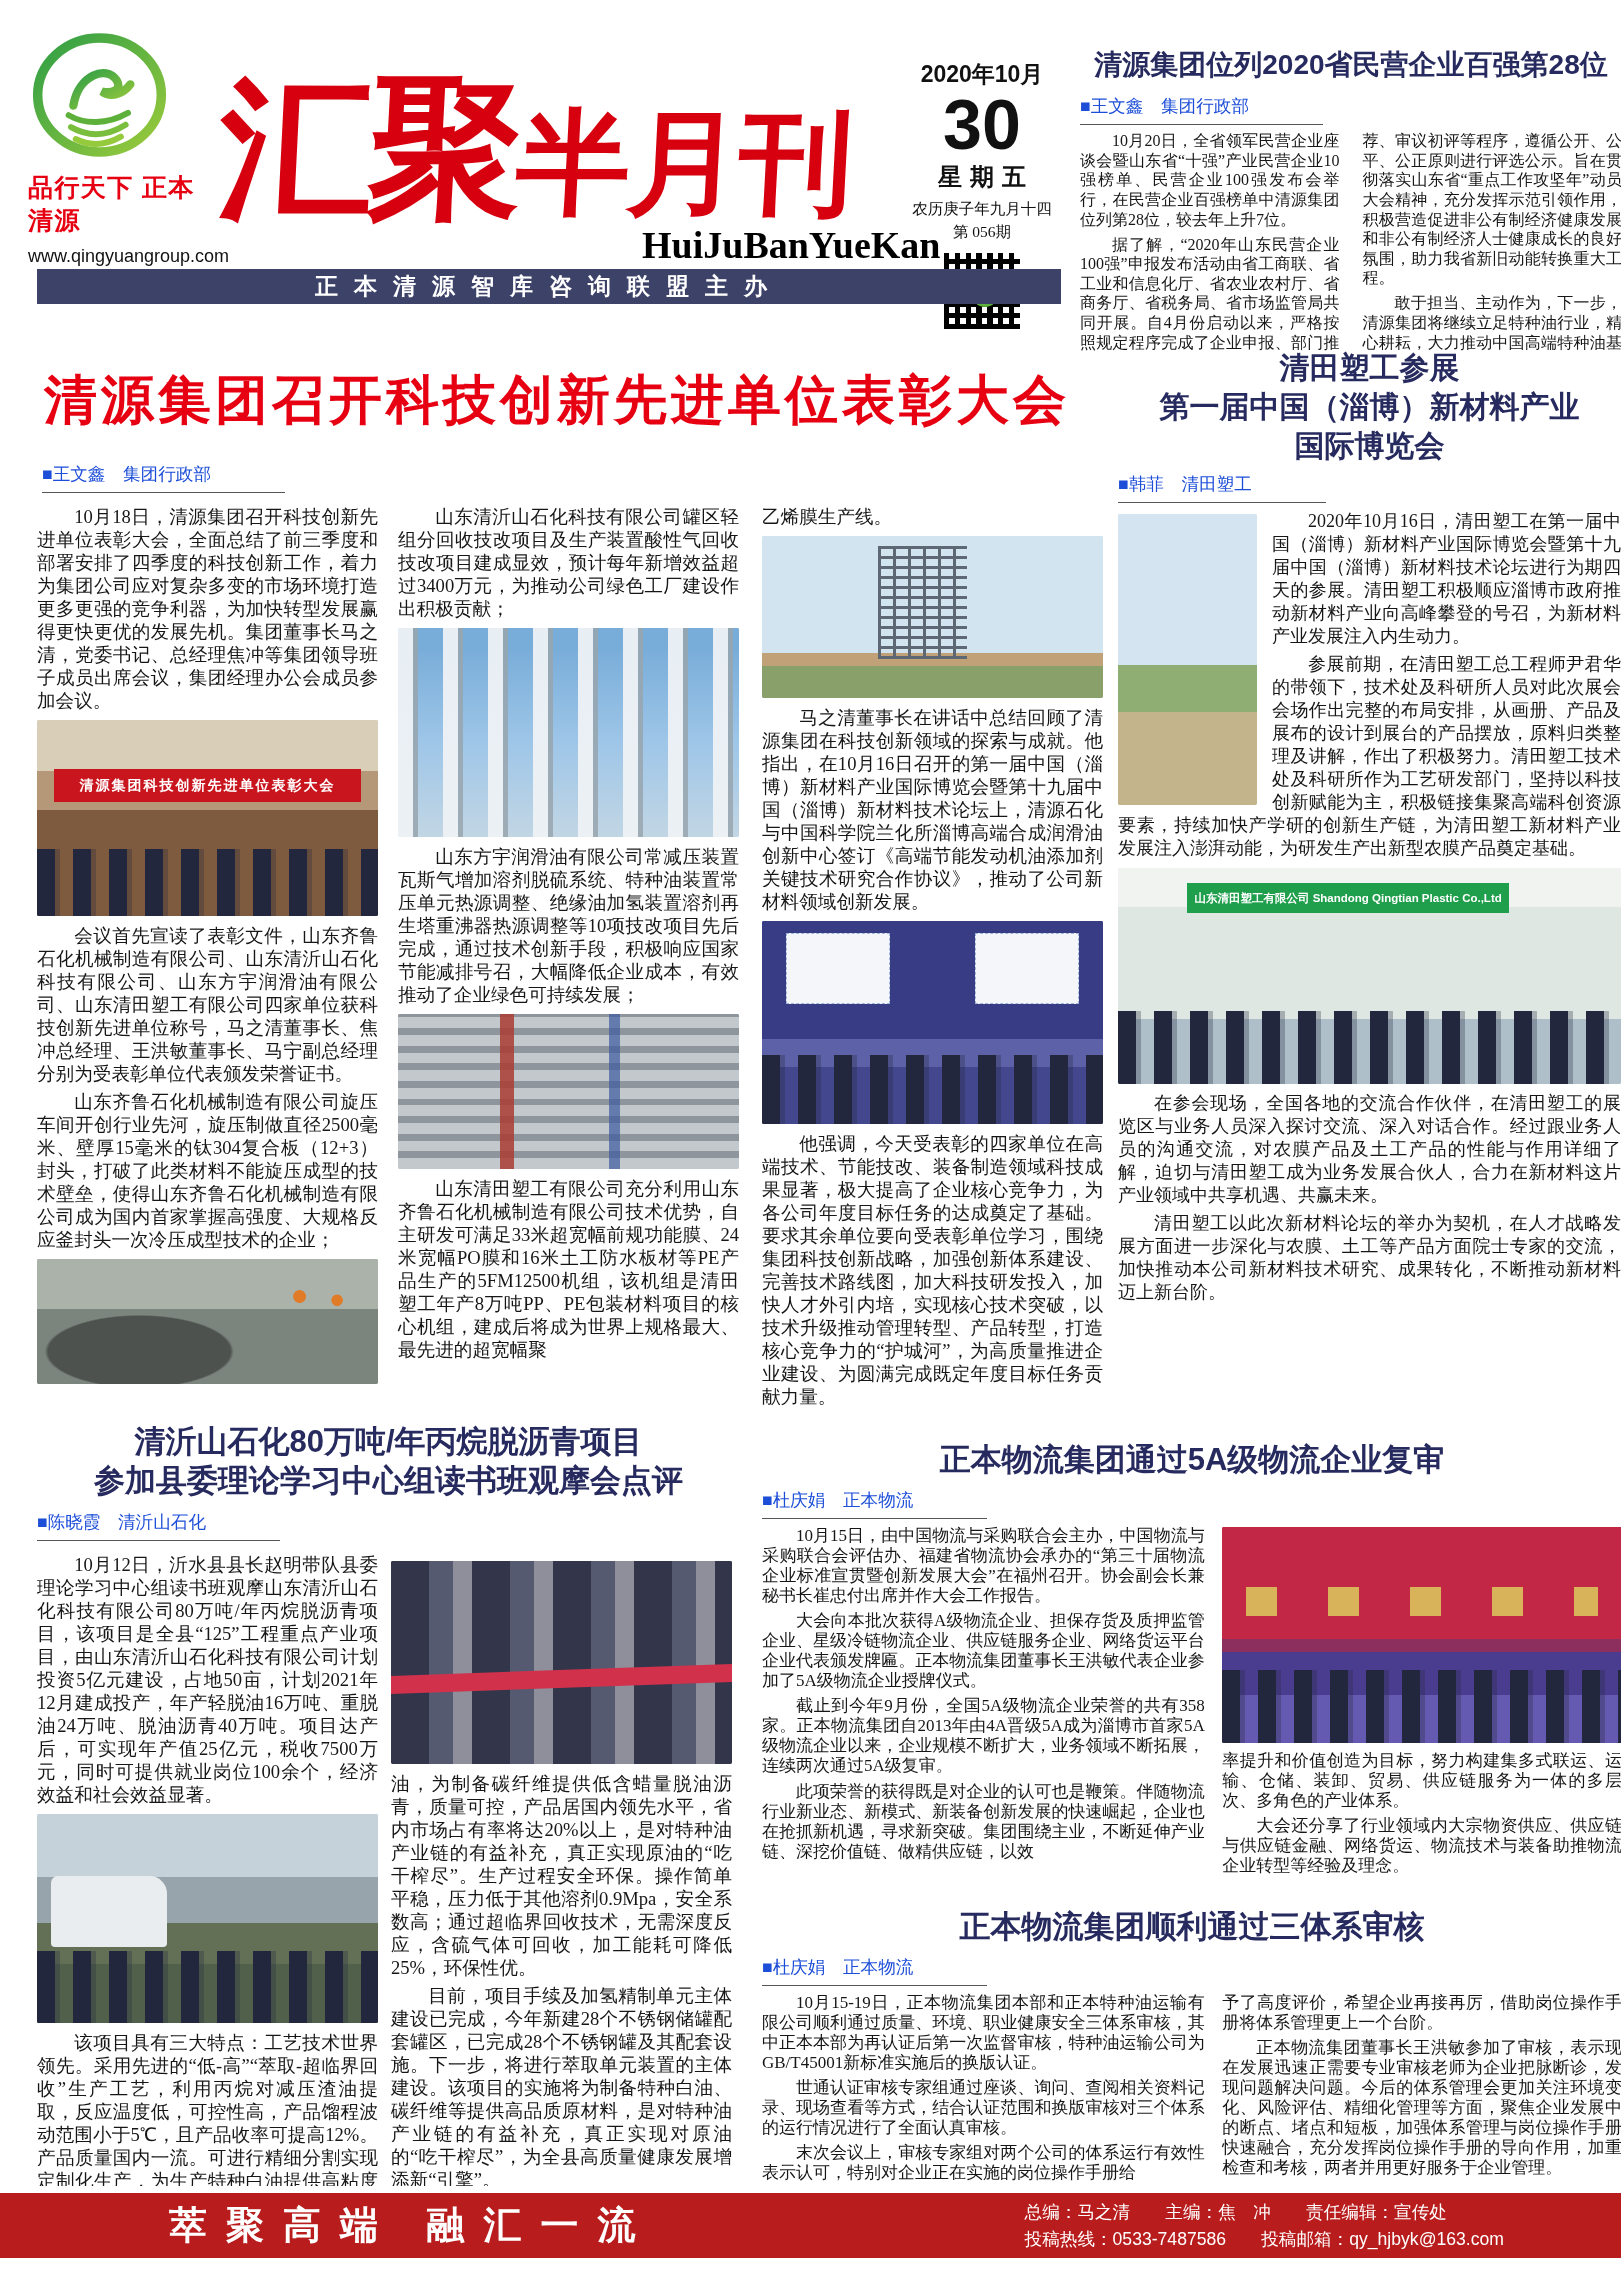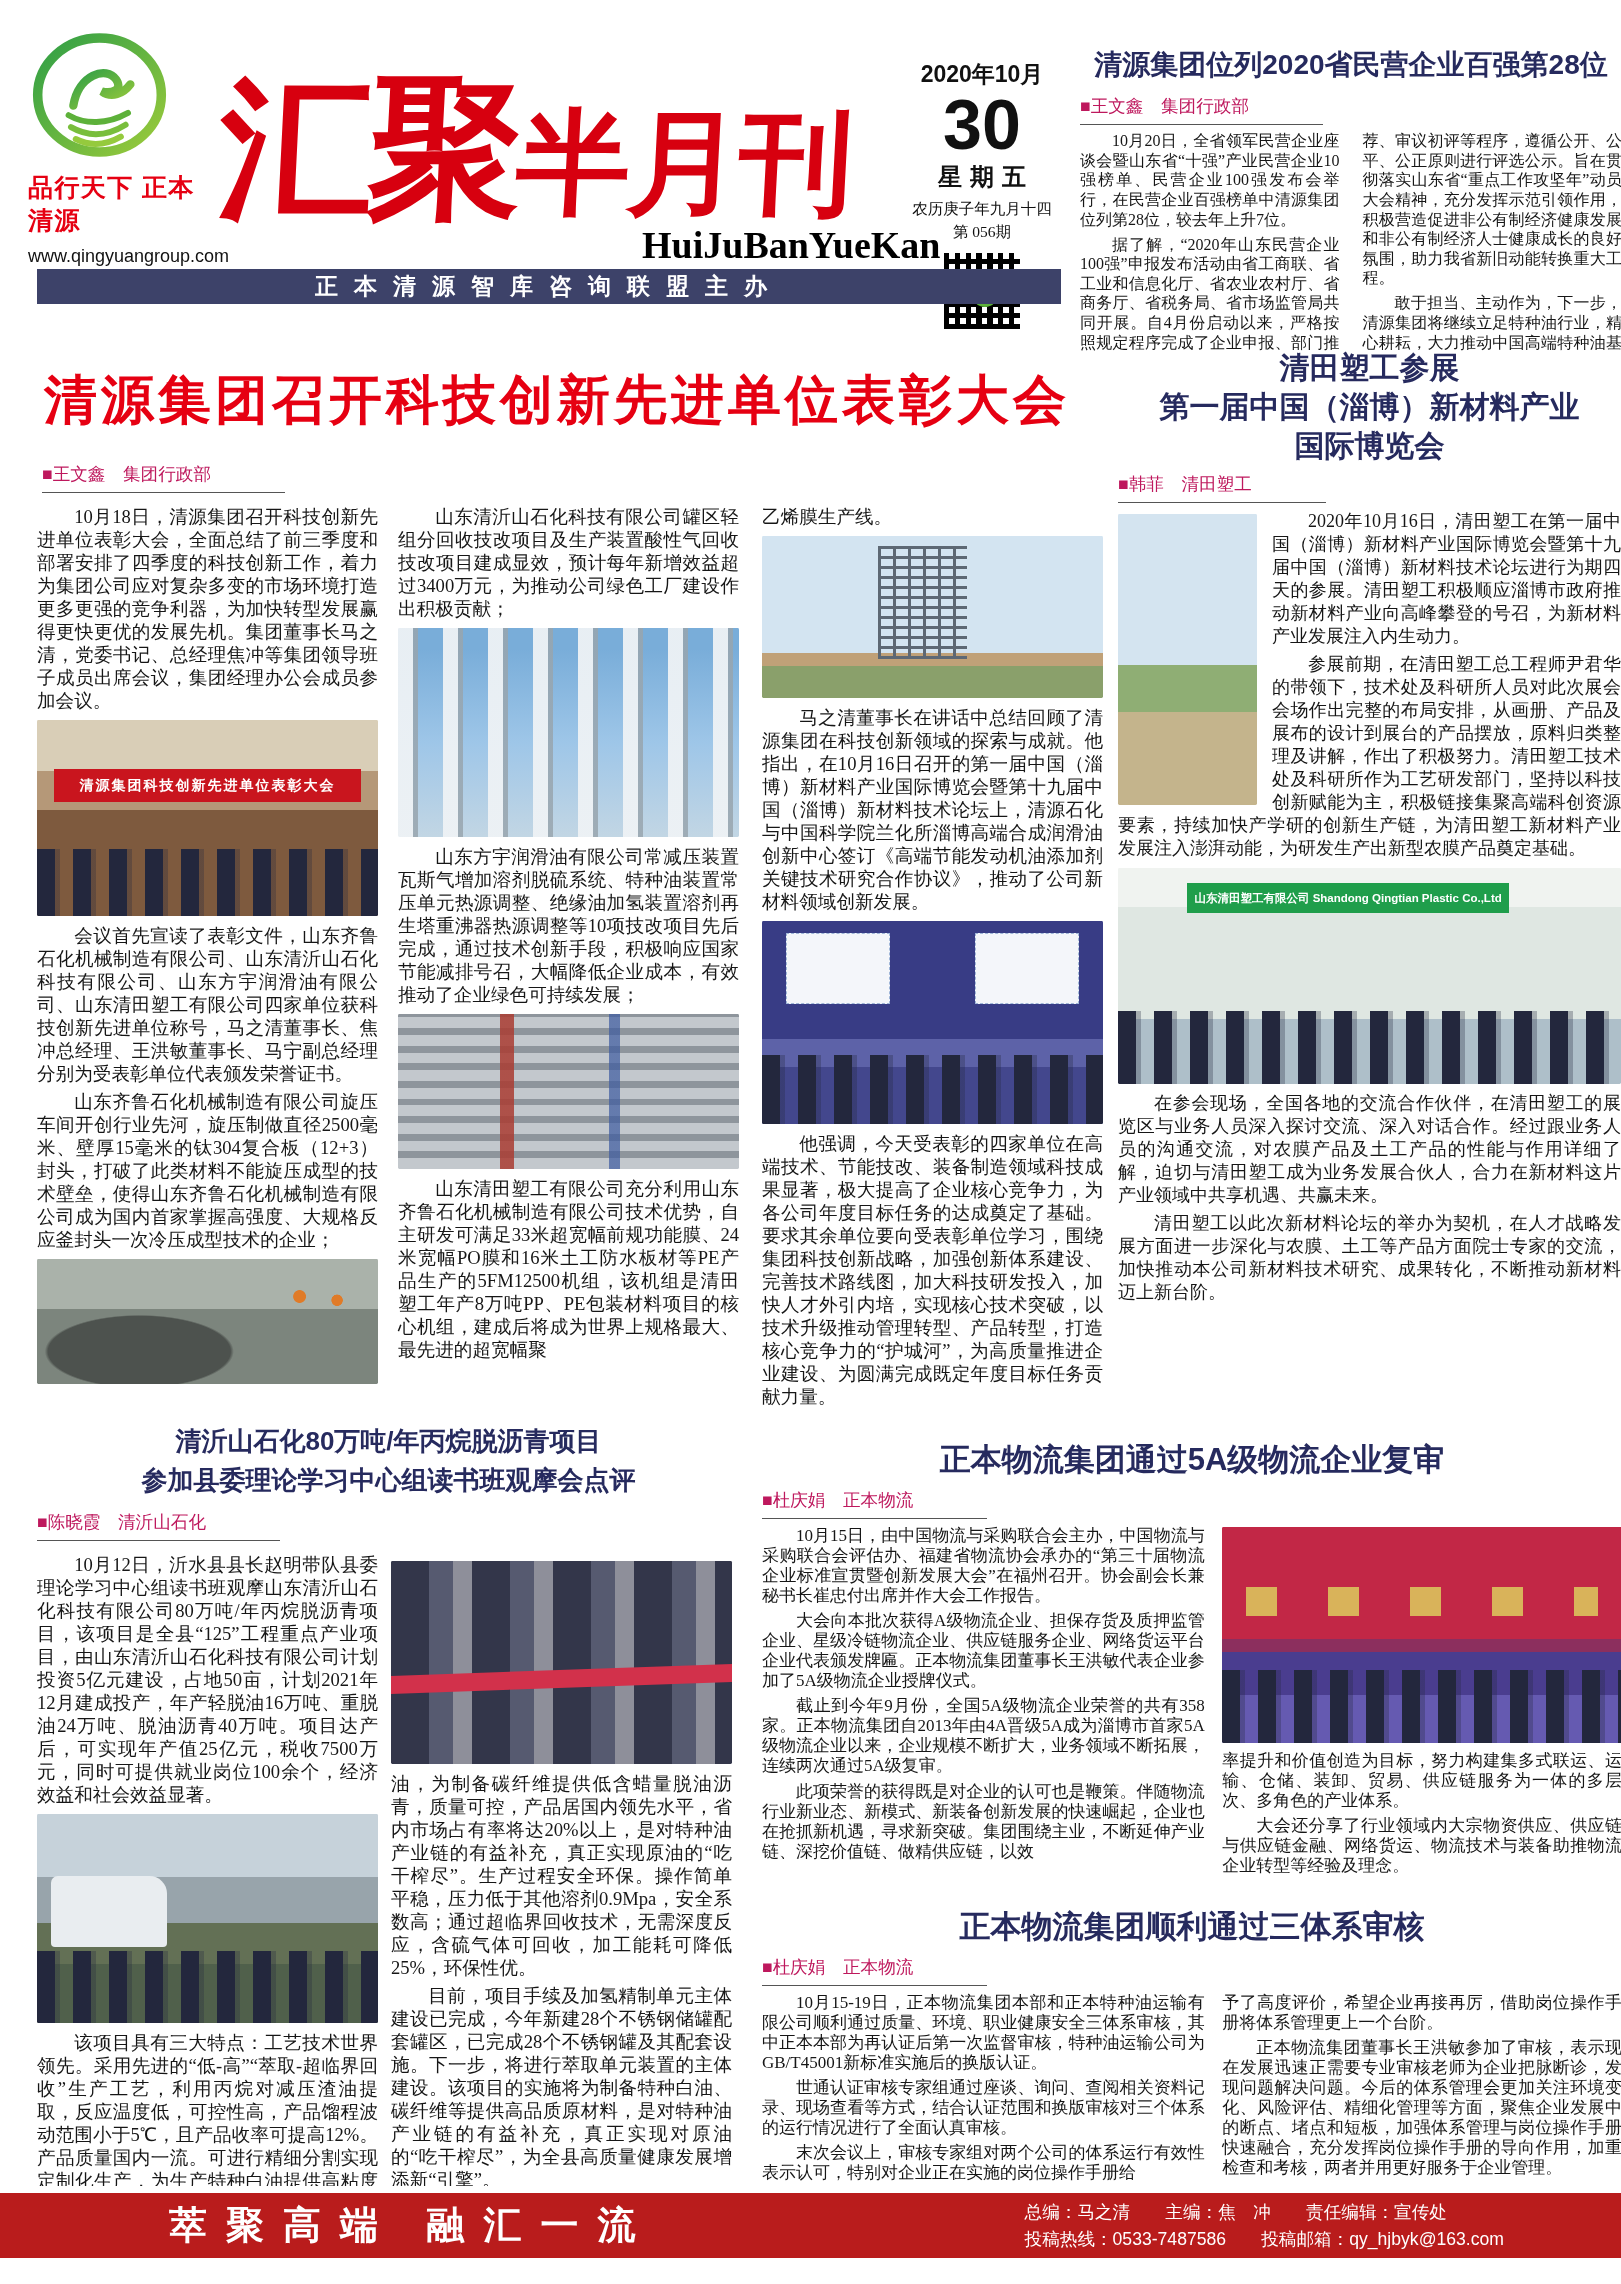--- a/index.html
+++ b/index.html
@@ -28,21 +28,21 @@
         repeating-linear-gradient(90deg,#000 0 5.4px,#fff 5.4px 10.8px);}
   #qr .qr-center{position:absolute;left:50%;top:50%;width:20px;height:20px;margin:-10px 0 0 -10px;
       background:#fff;border-radius:50%;border:3.4px solid #5db13a;}
   #org-banner{position:absolute;left:37px;top:269px;width:1024px;height:35px;background:#3d4269;
       display:flex;align-items:center;justify-content:center;}
   #org-banner span{color:#fff;font-size:23px;font-weight:600;letter-spacing:16px;}
 
   
   .navy{color:#262a5e;}
   .byline{margin:4px 0 6.8px;}
-  .byline span{display:inline-block;font-size:17.6px;color:#be185d;border-bottom:1.4px solid #555;
+  .byline span{display:inline-block;font-size:17.6px;color:#1d4ed8;border-bottom:1.4px solid #555;
       padding:0 74px 6px 0;}
   p.body{margin:0 0 5.4px;text-align:justify;text-indent:2em;color:#161616;
       font-family:"Liberation Serif",serif;}
   p.noind{text-indent:0;}
 
   
   #top100{position:absolute;left:1080px;top:46px;width:542px;}
   #top100 h2{margin:0 0 9.5px;font-size:28px;text-align:center;font-weight:800;}
   #top100-body{height:238px;column-count:2;column-gap:23px;overflow:hidden;}
   #top100-body p{font-size:16px;line-height:19.6px;}
@@ -96,21 +96,21 @@
   #ph-field{float:left;width:139px;height:291px;margin:4px 15px 4px 0;
       background:linear-gradient(180deg,#d4e4f0 0 52%,#8fae74 52% 68%,#c4b48c 68%);}
 
   
   #qingtian{position:absolute;left:1118px;top:348px;width:503px;height:1074px;overflow:hidden;}
   #qingtian h2{margin:0 0 6.8px;font-size:30px;line-height:39px;text-align:center;font-weight:800;}
   #qingtian p.body{font-size:18px;line-height:23px;}
 
   
   #qys{position:absolute;left:37px;top:1422px;width:703px;height:764px;overflow:hidden;}
-  #qys h2{margin:0;font-size:26px;line-height:39px;text-align:center;font-weight:800;}
+  #qys h2{margin:0;font-size:31px;line-height:39px;text-align:center;font-weight:800;}
   #qys .byline{margin-top:9.5px;}
   #qys-body{display:flex;gap:13px;margin-top:12px;}
   #qys-body .col{width:341px;}
 
   
   .wl{position:absolute;left:762px;width:860px;overflow:hidden;}
   #wl5a{top:1439px;height:446px;}
   #wl3s{top:1906px;height:284px;}
   .wl h2{margin:0;font-size:31px;text-align:center;font-weight:800;}
   .wl .byline{margin-top:6.8px;}

